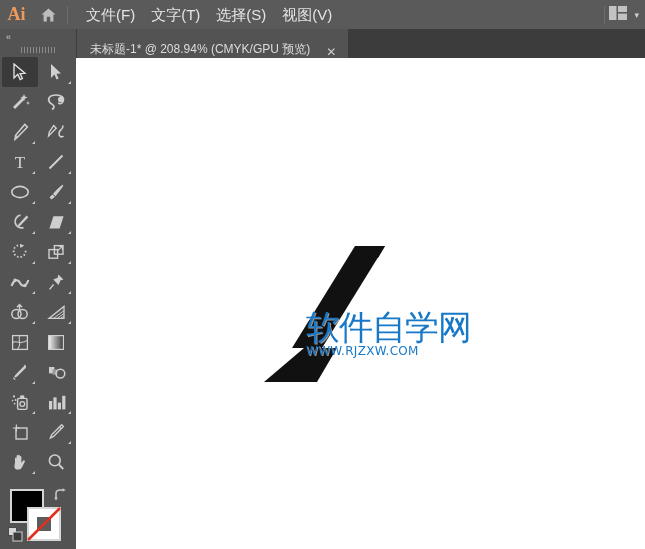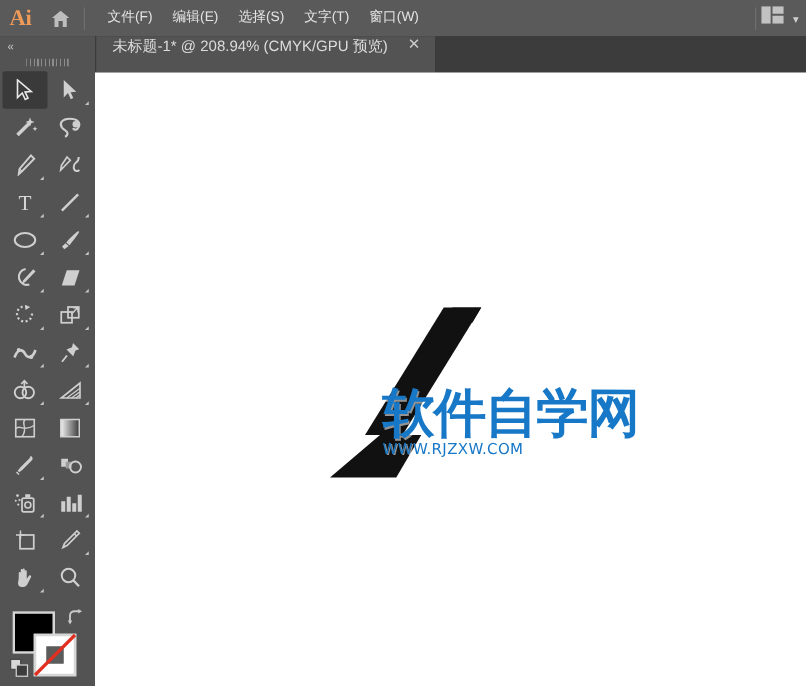--- a/index.html
+++ b/index.html
@@ -45,21 +45,21 @@
     margin: 0 4px;
   }
   #menu-items {
     display: flex;
     align-items: center;
     height: 29px;
     margin-left: 6px;
   }
   .menu-item {
     color: #e4e4e4;
-    font-size: 11px;
+    font-size: 15px;
     padding: 0 8px;
     line-height: 29px;
     white-space: nowrap;
     cursor: default;
   }
   #ws-area {
     position: absolute;
     right: 6px; top: 0;
     height: 29px;
     display: flex;
@@ -74,21 +74,21 @@
     left: 76px; top: 29px;
     width: 569px; height: 29px;
     background: #3c3c3c;
   }
   #doc-tab {
     position: absolute;
     left: 0; top: 0;
     height: 29px;
     background: #535353;
     display: flex;
-    align-items: flex-start;
+    align-items: flex-end;
     padding: 0 0 0 14px;
     box-sizing: border-box;
   }
   #doc-tab-label {
     color: #dcdcdc;
     font-size: 12px;
     white-space: nowrap;
   }
   #doc-tab-close {
     color: #cdcdcd;
@@ -208,22 +208,22 @@
     width: 210px; height: 140px;
   }
   #watermark {
     position: absolute;
     left: 230px; top: 252px;
     width: 160px;
     text-align: left;
   }
   #wm-cn {
     font-family: "DejaVu Sans", sans-serif;
-    font-size: 42px;
-    font-weight: bold;
+    font-size: 34px;
+    font-weight: normal;
     color: #1878c8;
     line-height: 1;
     letter-spacing: -1px;
     text-shadow: 1px 1px 0 rgba(255,255,255,0.55);
     white-space: nowrap;
   }
   #wm-url {
     font-family: "DejaVu Sans", sans-serif;
     font-size: 12px;
     font-weight: normal;
@@ -243,24 +243,23 @@
   <div id="menubar">
     <div id="ai-logo">Ai</div>
     <div id="home-btn">
       <svg width="17" height="16" viewBox="0 0 17 16">
         <path d="M8.5 1.5 L15.5 7.4 L13.4 7.4 L13.4 14.5 L10.2 14.5 L10.2 9.8 L6.8 9.8 L6.8 14.5 L3.6 14.5 L3.6 7.4 L1.5 7.4 Z" fill="#bdbdbd"></path>
       </svg>
     </div>
     <div class="mb-sep"></div>
     <div id="menu-items">
       <div class="menu-item">文件(F)</div>
-      <div class="menu-item">编辑(E)</div>
+      <div class="menu-item">文字(T)</div>
       <div class="menu-item">选择(S)</div>
-      <div class="menu-item">文字(T)</div>
-      <div class="menu-item">窗口(W)</div>
+      <div class="menu-item">视图(V)</div>
     </div>
     <div id="ws-area">
       <div class="mb-sep"></div>
       <span id="ws-icon">
         <svg width="18" height="14" viewBox="0 0 18 14">
           <rect x="0" y="0" width="7.5" height="14" fill="#c2c2c2"></rect>
           <rect x="9" y="0" width="9" height="6" fill="#c2c2c2"></rect>
           <rect x="9" y="7.6" width="9" height="6.4" fill="#c2c2c2"></rect>
         </svg>
       </span>

